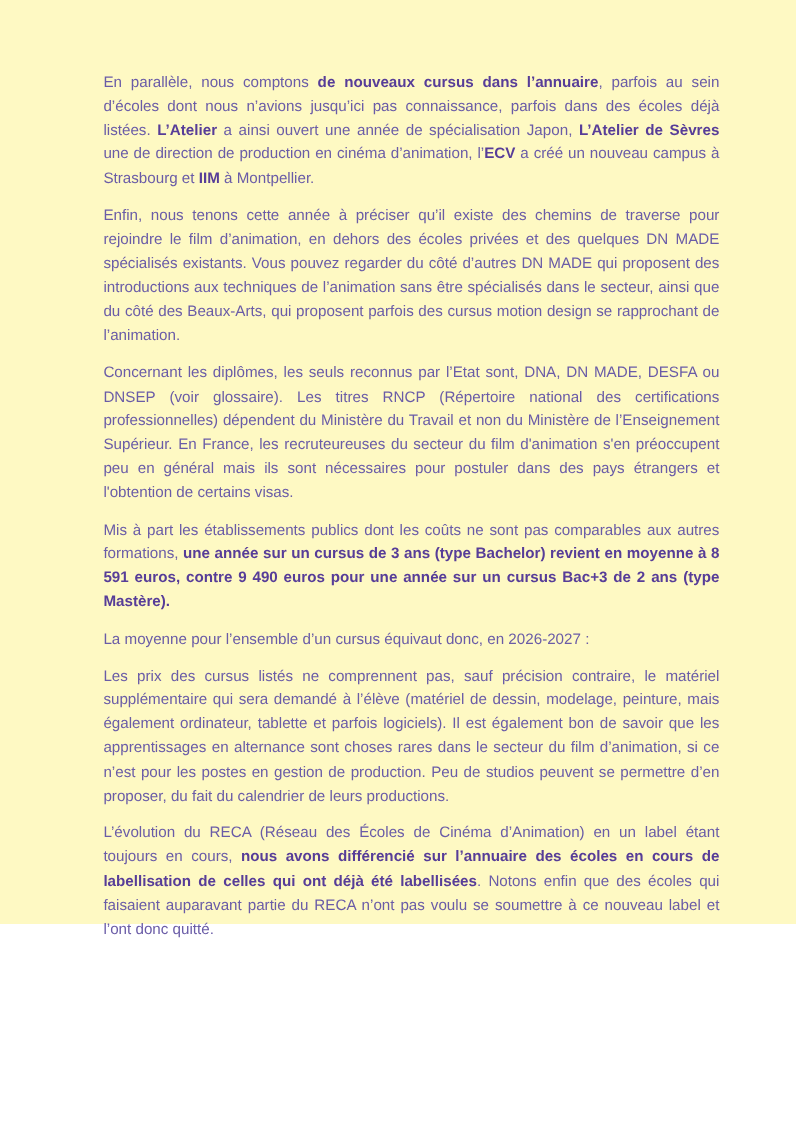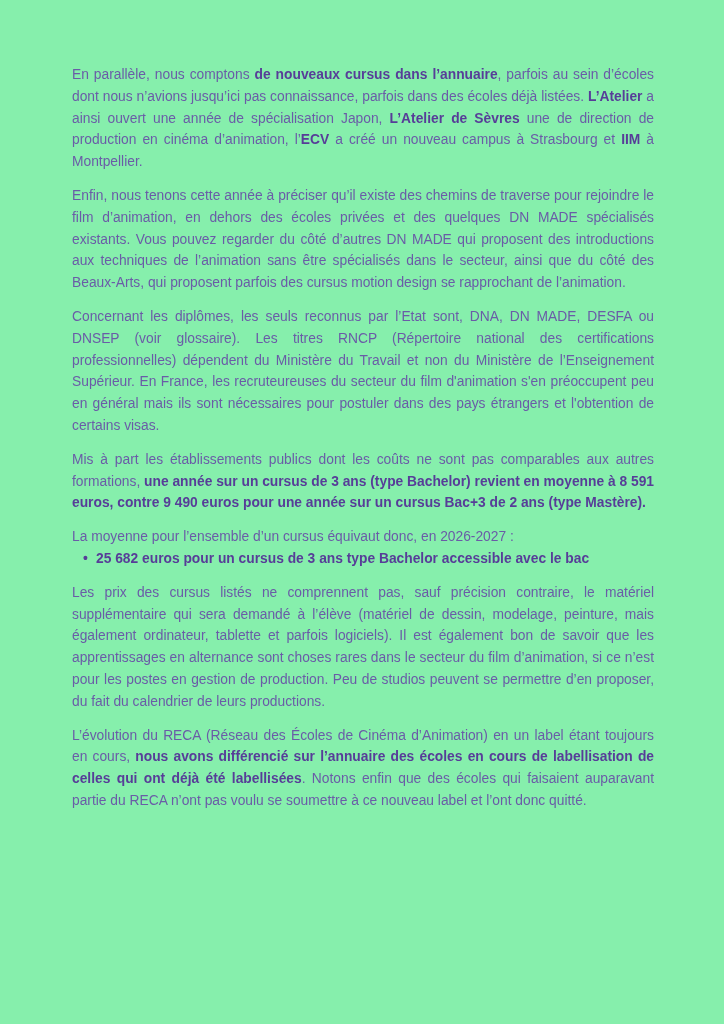--- a/index.html
+++ b/index.html
@@ -7,23 +7,23 @@
     width: 724px;
     height: 1024px;
     overflow: hidden;
   }
   body {
     background: #ffffff;
     font-family: "Liberation Sans", sans-serif;
   }
   .page {
     width: 724px;
-    height: 1024px;
-    background: #86efac;
-    padding: 64px 70px 0 72px;
+    height: 840px;
+    background: #fef9c3;
+    padding: 64px 70px 0 94px;
   }
   .para {
     color: #6a5ca7;
     font-size: 13.8px;
     line-height: 21.8px;
     text-align: justify;
     margin-bottom: 12px;
   }
   .para strong {
     color: #573d98;
@@ -64,20 +64,19 @@
 
   <p class="para"><span>Enfin, nous tenons cette année à préciser qu’il existe des chemins de traverse pour rejoindre le film d’animation, en dehors des écoles privées et des quelques DN MADE spécialisés existants. Vous pouvez regarder du côté d’autres DN MADE qui proposent des introductions aux techniques de l’animation sans être spécialisés dans le secteur, ainsi que du côté des Beaux-Arts, qui proposent parfois des cursus motion design se rapprochant de l’animation.</span></p>
 
   <p class="para"><span>Concernant les diplômes, les seuls reconnus par l’Etat sont, DNA, DN MADE, DESFA ou DNSEP (voir glossaire). Les titres RNCP (Répertoire national des certifications professionnelles) dépendent du Ministère du Travail et non du Ministère de l’Enseignement Supérieur. En France, les recruteureuses du secteur du film d'animation s'en préoccupent peu en général mais ils sont nécessaires pour postuler dans des pays étrangers et l'obtention de certains visas.</span></p>
 
   <p class="para"><span>Mis à part les établissements publics dont les coûts ne sont pas comparables aux autres formations, </span><strong>une année sur un cursus de 3 ans (type Bachelor) revient en moyenne à 8 591 euros, contre 9 490 euros pour une année sur un cursus Bac+3 de 2 ans (type Mastère).</strong></p>
 
   <p class="para intro"><span>La moyenne pour l’ensemble d’un cursus équivaut donc, en 2026-2027 :</span></p>
 
   <ul class="bullet-list">
-    <li>25 682 euros pour un cursus de 3 ans type Bachelor accessible avec le bac</li>
   </ul>
 
   <p class="para"><span>Les prix des cursus listés ne comprennent pas, sauf précision contraire, le matériel supplémentaire qui sera demandé à l’élève (matériel de dessin, modelage, peinture, mais également ordinateur, tablette et parfois logiciels). Il est également bon de savoir que les apprentissages en alternance sont choses rares dans le secteur du film d’animation, si ce n’est pour les postes en gestion de production. Peu de studios peuvent se permettre d’en proposer, du fait du calendrier de leurs productions.</span></p>
 
   <p class="para"><span>L’évolution du RECA (Réseau des Écoles de Cinéma d’Animation) en un label étant toujours en cours, </span><strong>nous avons différencié sur l’annuaire des écoles en cours de labellisation de celles qui ont déjà été labellisées</strong><span>. Notons enfin que des écoles qui faisaient auparavant partie du RECA n’ont pas voulu se soumettre à ce nouveau label et l’ont donc quitté.</span></p>
 
 </div>
 
 </body></html>

